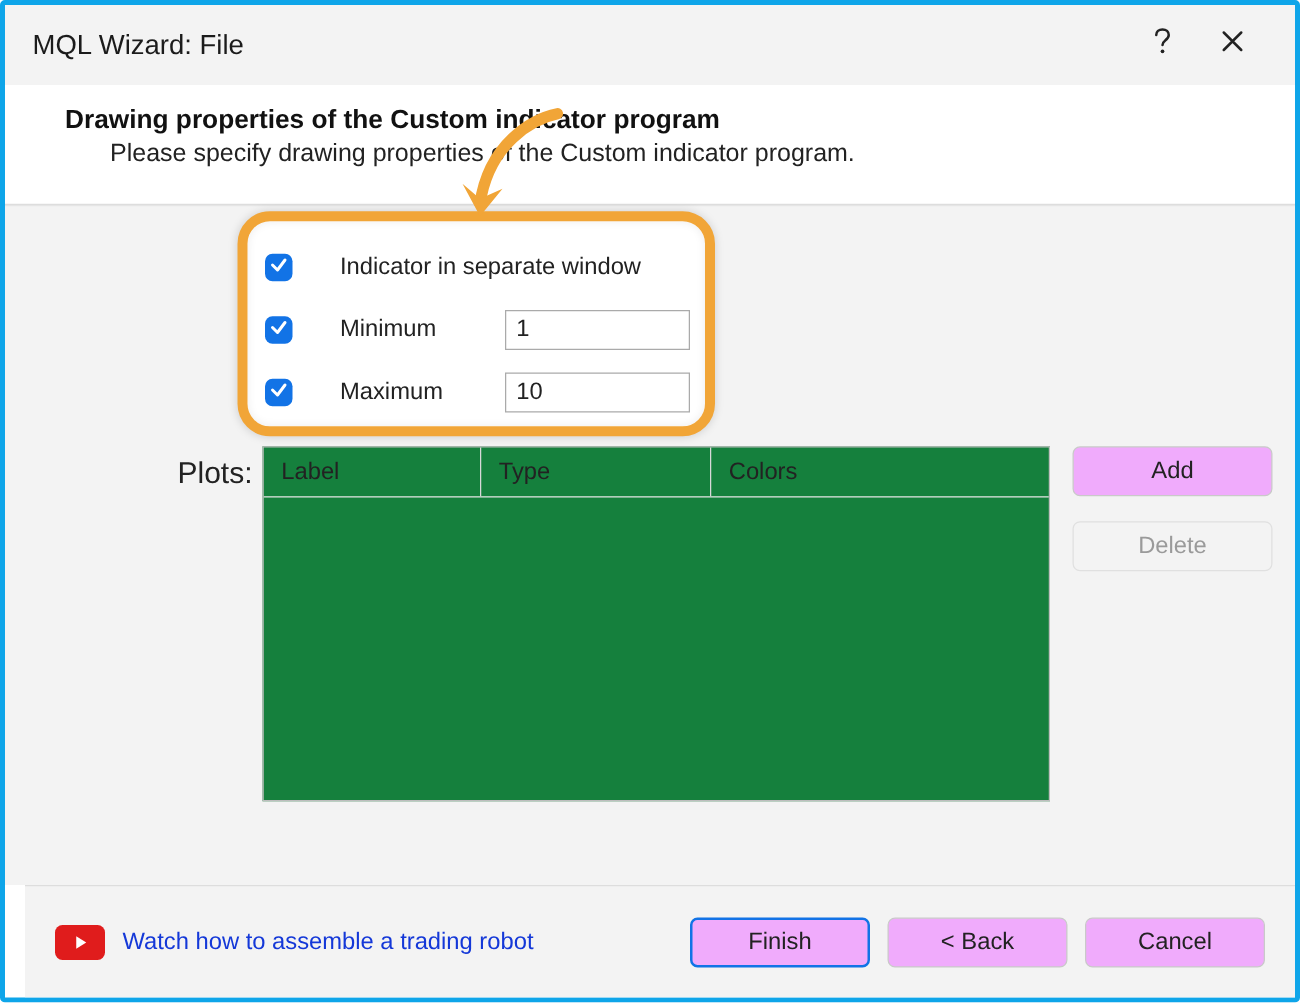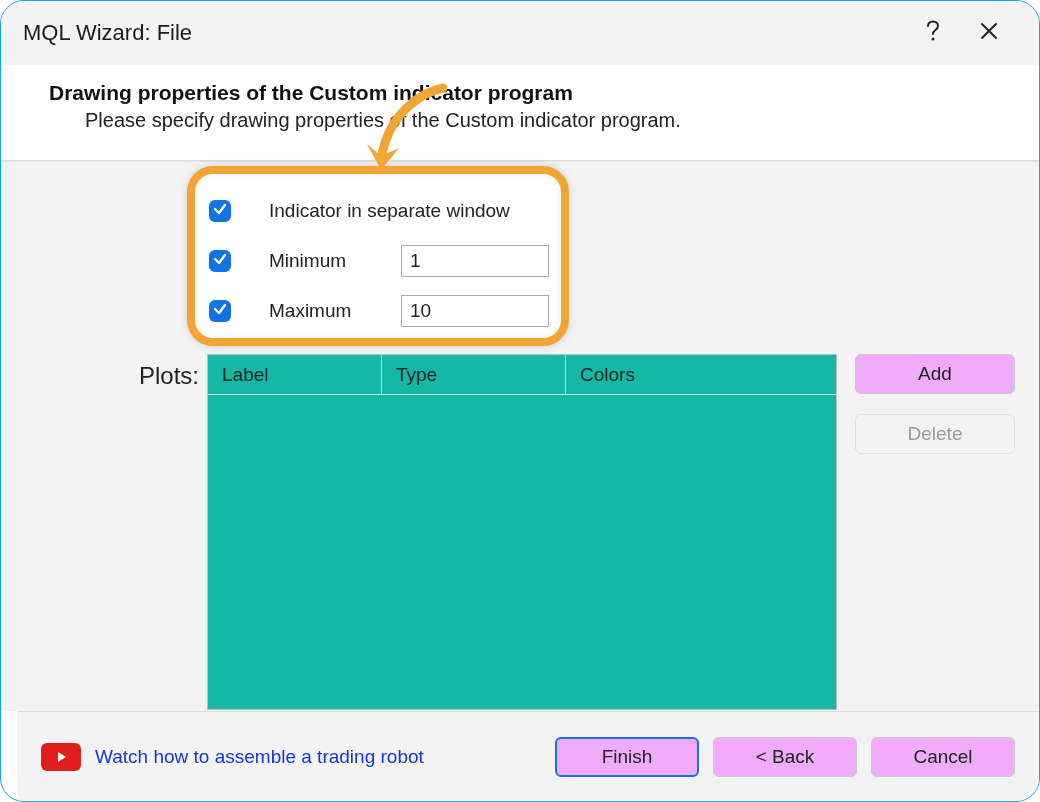--- a/index.html
+++ b/index.html
@@ -5,22 +5,22 @@
   * { box-sizing: border-box; }
   html, body {
     margin: 0; padding: 0;
     font-family: "Segoe UI", Tahoma, Arial, sans-serif;
     font-size: 16px;
     color: #222;
     background: #fff;
   }
   .window {
     width: 1040px; height: 802px;
-    border: 1px solid #0ea5e9;
-    border-radius: 24px;
+    border: 4px solid #0ea5e9;
+    border-radius: 4px;
     overflow: hidden;
     display: flex;
     flex-direction: column;
     position: relative;
     background: #fff;
   }
   
   .titlebar {
     height: 64px;
     display: flex;
@@ -132,22 +132,22 @@
     top: 200px;
     font-size: 24px;
     color: #222;
     text-align: right;
   }
   .plots-table {
     position: absolute;
     left: 206px;
     top: 192px;
     width: 630px;
-    height: 356px;
-    background: #14b8a6;
+    height: 284px;
+    background: #15803d;
     border: 1px solid #bdbdbd;
   }
   .plots-head {
     display: flex;
     height: 40px;
     align-items: stretch;
     border-bottom: 1px solid #e6e6e6;
   }
   .plots-head .col {
     display: flex; align-items: center;

